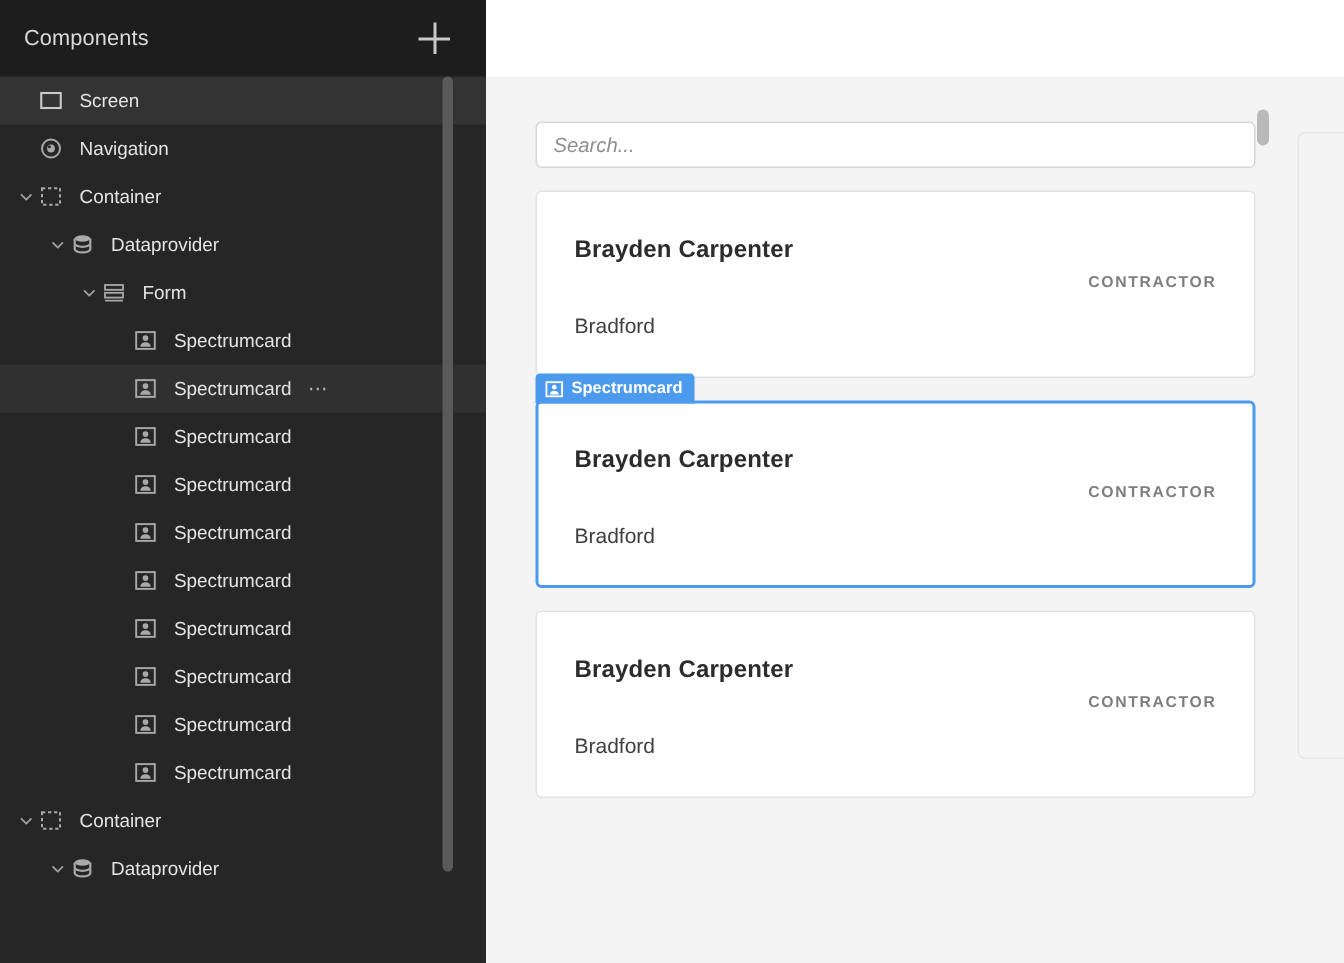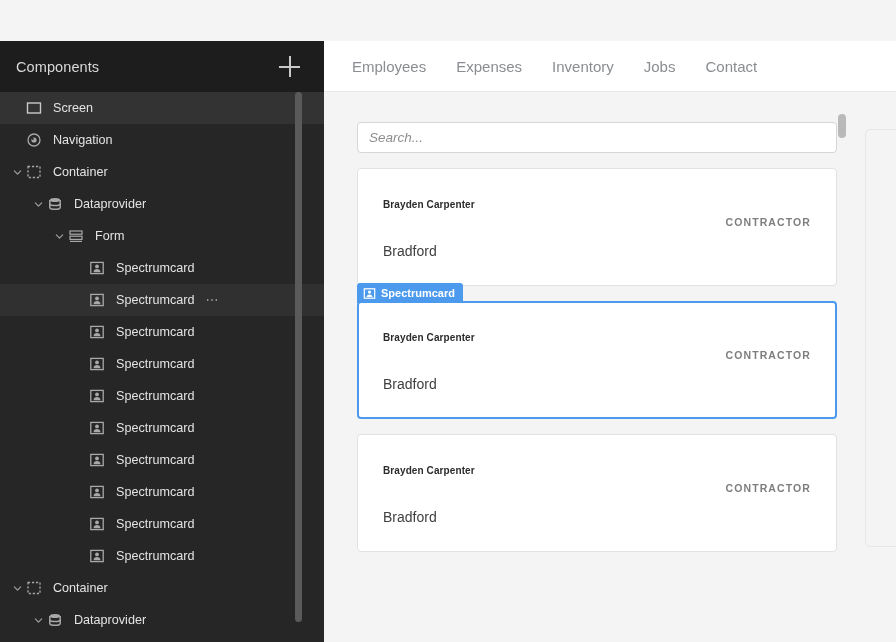--- a/index.html
+++ b/index.html
@@ -2,21 +2,21 @@
 <html><head>
 <meta charset="utf-8">
 <style>
   * { box-sizing: border-box; margin: 0; padding: 0; }
   html, body {
     width: 896px; height: 642px;
     font-family: "Liberation Sans", sans-serif;
     overflow: hidden;
     background: #f4f4f4;
   }
-  #app { display: flex; width: 896px; height: 562px; position: relative; margin-top: 41px; }
+  #app { display: flex; width: 896px; height: 562px; position: relative; }
 
   
   .sidebar {
     width: 324px; height: 642px;
     background: #262626;
     position: relative;
     flex: 0 0 324px;
     overflow: hidden;
   }
   .sidebar-header {
@@ -166,21 +166,21 @@
     border-radius: 4px;
     margin-top: 15px;
     padding: 30px 25px 26px 25px;
     position: relative;
   }
   .card.selected {
     border: 2px solid #4c9aee;
     padding: 29px 24px 25px 24px;
   }
   .card-name {
-    font-size: 10px;
+    font-size: 16px;
     font-weight: bold;
     color: #2c2c2c;
     letter-spacing: .1px;
   }
   .card-role {
     margin-top: 6px;
     font-size: 10.5px;
     font-weight: bold;
     color: #7e7e7e;
     letter-spacing: 1.1px;
@@ -448,27 +448,20 @@
         </div>
     </div>
 
     <div class="sb-scroll-track">
       <div class="sb-scroll-thumb"></div>
     </div>
   </div>
 
   <div class="main">
 
-    <div class="topnav" id="topnav">
-        <a href="#">Employees</a>
-        <a href="#">Expenses</a>
-        <a href="#">Inventory</a>
-        <a href="#">Jobs</a>
-        <a href="#">Contact</a>
-      </div>
 
     <div class="canvas">
 
       <div class="repeater-col">
         <div class="search-wrap">
           <input class="search-input" type="text" placeholder="Search..." style="">
         </div>
         <div id="cards-host">
             <div class="card">
               <div class="card-name">Brayden Carpenter</div>

